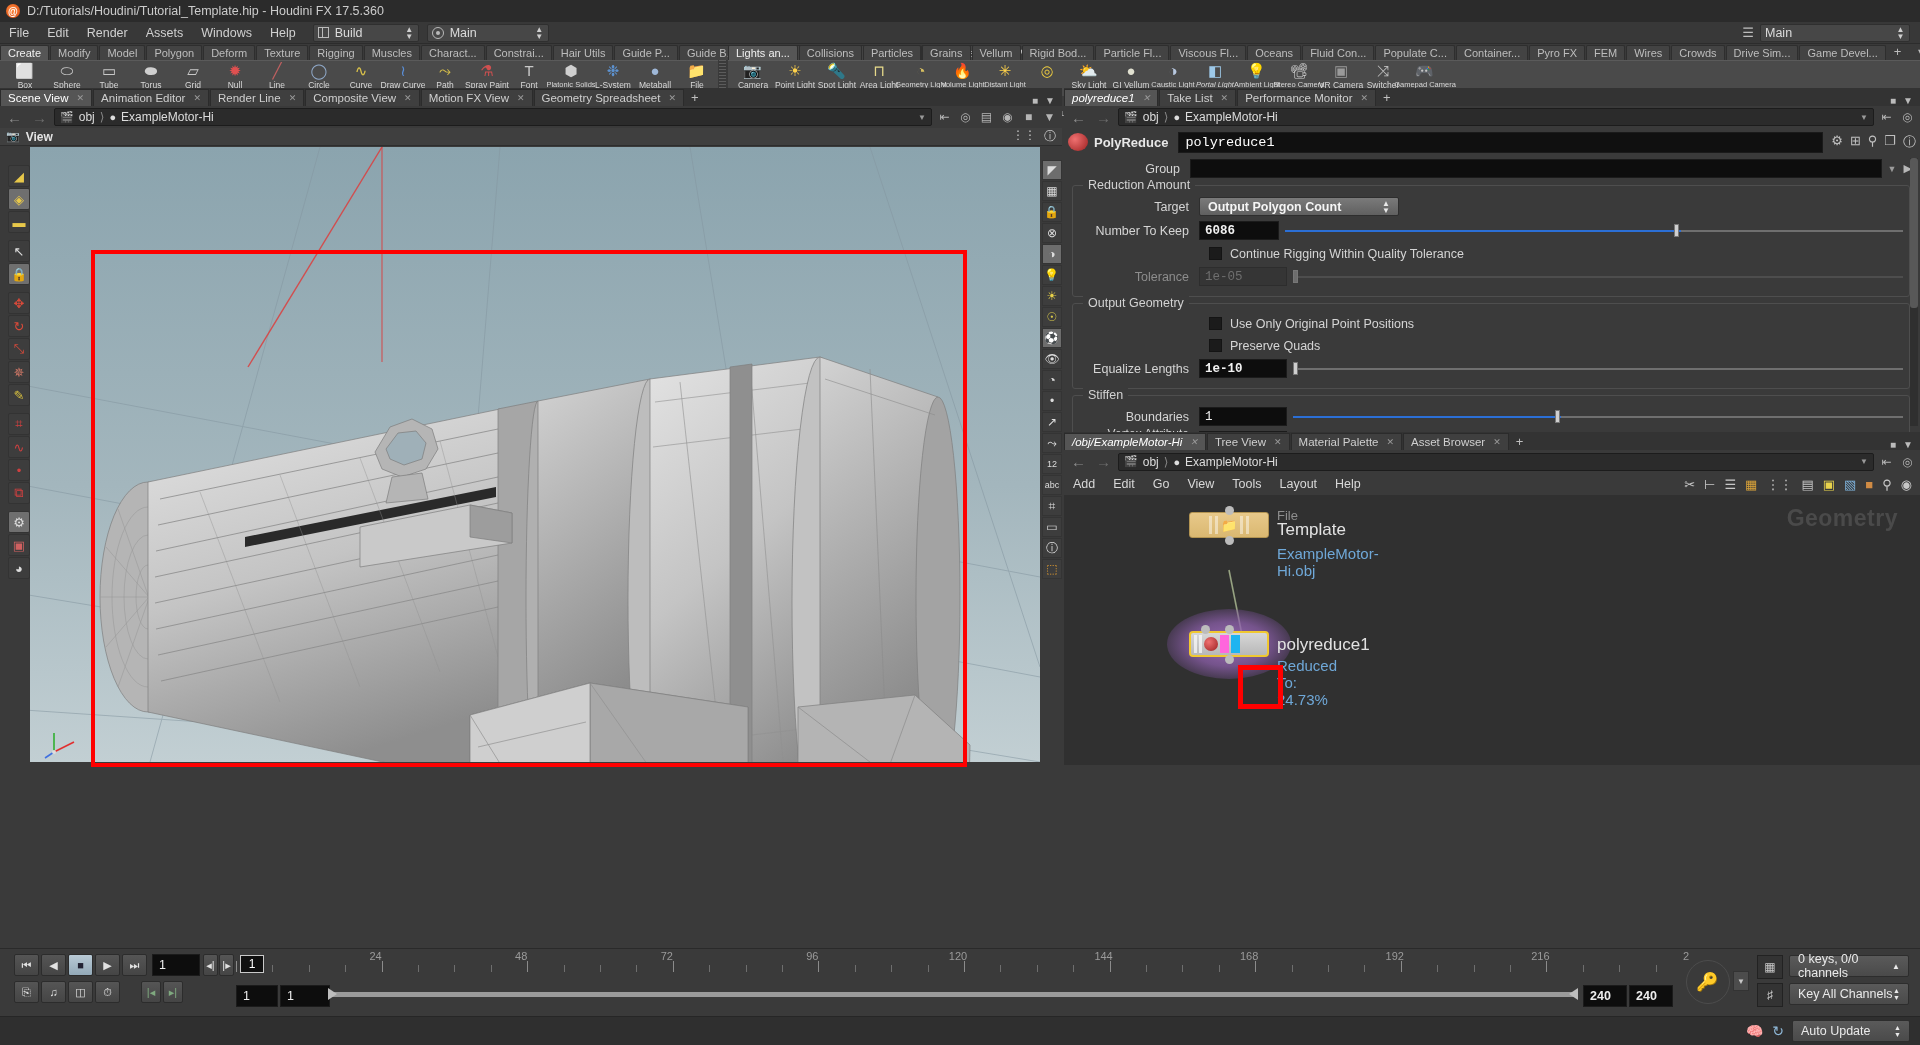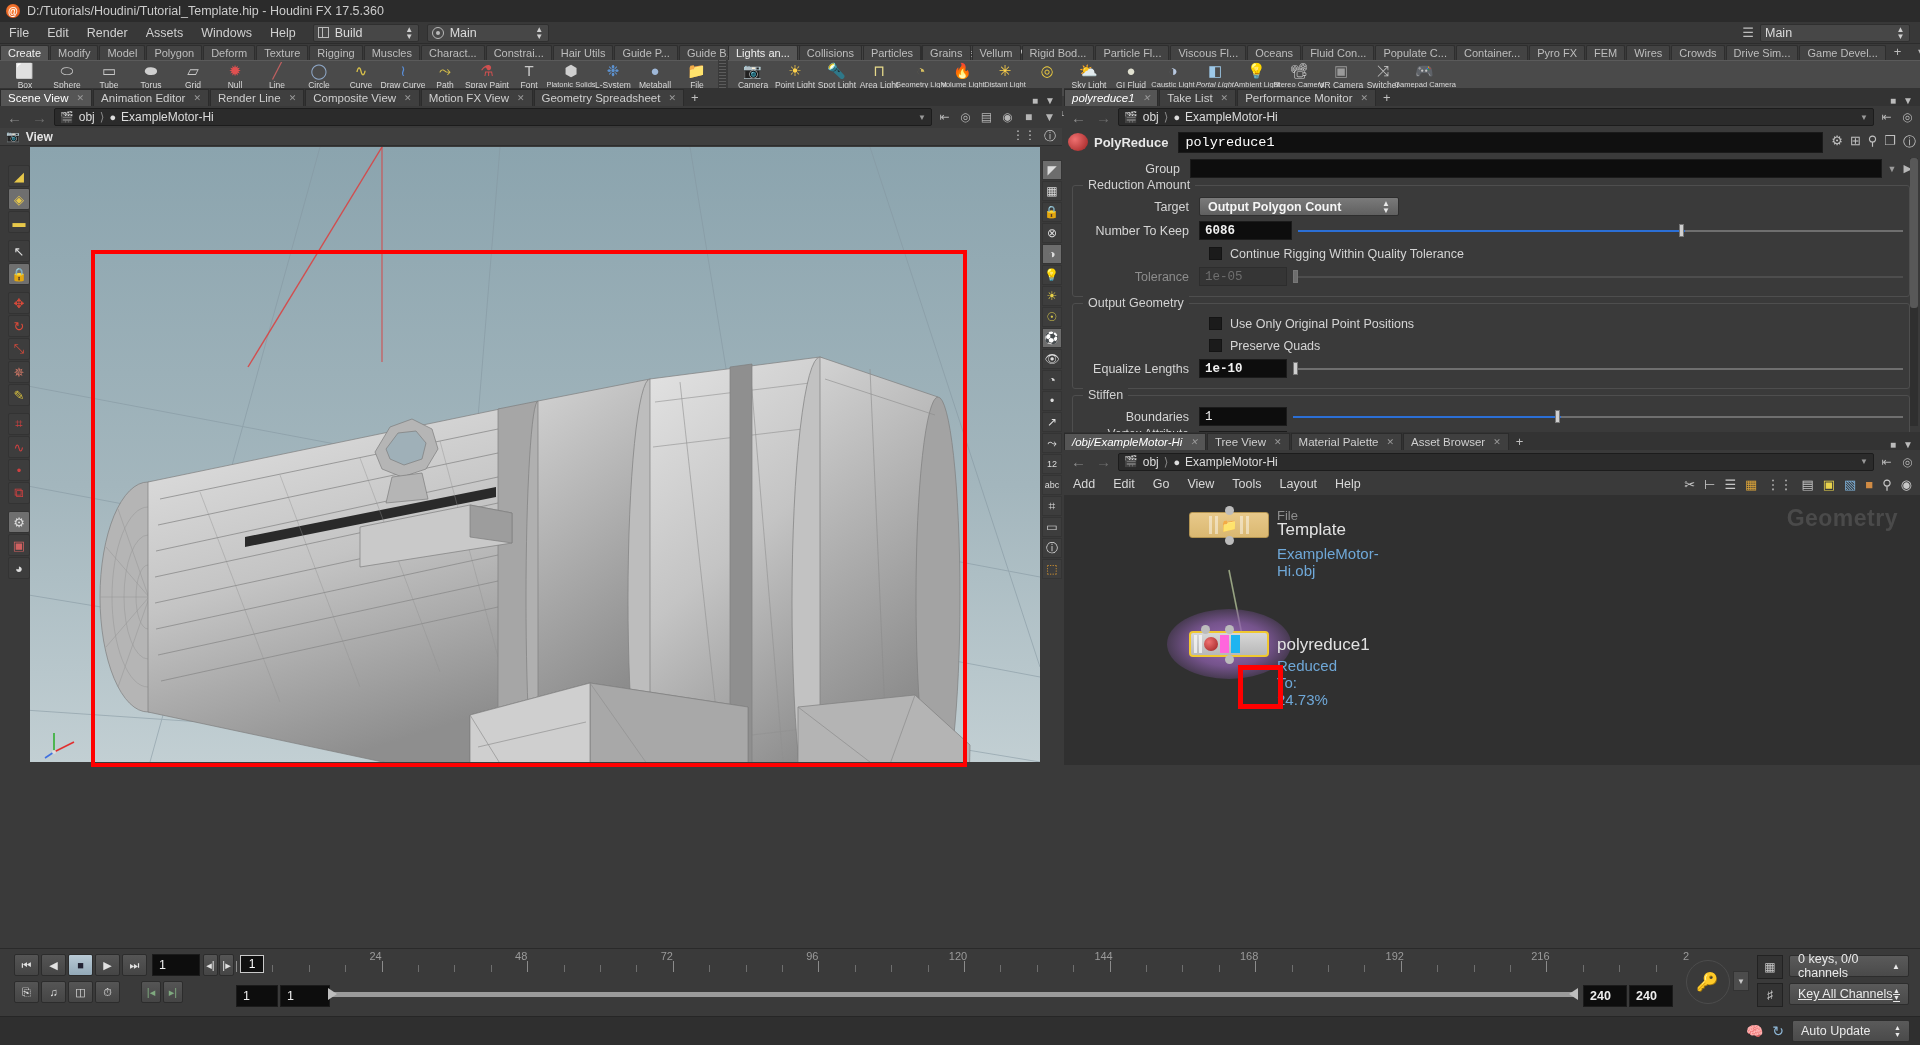--- a/index.html
+++ b/index.html
@@ -381,21 +381,21 @@
         <div class="shitem">
           <div class="gl" style="color: rgb(232, 200, 64);">◎</div>
           <div class="nm" style="font-size: 7.5px; margin-top: 29px;">Environment Light</div>
         </div>
         <div class="shitem">
           <div class="gl" style="color: rgb(232, 208, 96);">⛅</div>
           <div class="nm">Sky Light</div>
         </div>
         <div class="shitem">
           <div class="gl" style="color: rgb(224, 224, 208);">●</div>
-          <div class="nm">GI Fluid</div>
+          <div class="nm">GI Vellum</div>
         </div>
         <div class="shitem">
           <div class="gl" style="color: rgb(184, 200, 224);">◑</div>
           <div class="nm" style="font-size: 7.5px;">Caustic Light</div>
         </div>
         <div class="shitem">
           <div class="gl" style="color: rgb(157, 200, 232);">◧</div>
           <div class="nm" style="font-size: 7.5px; font-style: italic;">Portal Light</div>
         </div>
         <div class="shitem">
@@ -731,21 +731,21 @@
       <div class="row">
         <div class="lab">Target</div>
         <div class="menufld" style="width:200px;">
           <span>Output Polygon Count</span>
           <span class="arrows">▲<br>▼</span>
         </div>
       </div>
 
       <div class="row">
         <div class="lab">Number To Keep</div>
-        <div class="fld" style="width:93px;font-family:Liberation Mono, monospace;">6086</div>
+        <div class="fld" style="width:80px;font-family:Liberation Mono, monospace;">6086</div>
         <div class="slider">
           <div class="track"></div>
             <div class="fill" style="width:64%;"></div>
             <div class="knob" style="left:63%;"></div>
         </div>
       </div>
 
       <div class="chkrow">
         <div class="chk"></div>
         <div class="t">Continue Rigging Within Quality Tolerance</div>
@@ -1005,21 +1005,21 @@
       <span style="font-size:18px;color:#9a9a9a;">🔑</span>
     </div>
     <div style="position:absolute;left:1733px;top:22px;width:16px;height:20px;background:#4c4c4c;border:1px solid #333;display:flex;align-items:center;justify-content:center;font-size:8px;">▼</div>
 
     <div class="keyicon" style="position:absolute;left:1757px;top:6px;">▦</div>
     <div class="selbox" style="position:absolute;left:1789px;top:6px;width:120px;">
       <span>0 keys, 0/0 channels</span>
       <span style="margin-left:auto;font-size:8px;">▲</span>
     </div>
     <div class="keyicon" style="position:absolute;left:1757px;top:34px;">♯</div>
-    <div class="selbox" style="position:absolute;left:1789px;top:34px;width:120px;text-decoration:underline;">
+    <div class="selbox" style="position:absolute;left:1789px;top:34px;width:120px;">
       <span>Key All Channels</span>
       <span style="margin-left:auto;font-size:7px;line-height:7px;">▲<br>▼</span>
     </div>
   </div>
 
   <div class="statusbar">
     <div style="position:absolute;right:10px;top:3px;display:flex;align-items:center;gap:8px;">
       <span style="font-size:14px;color:#a9a9a9;">🧠</span>
       <span style="font-size:14px;color:#8fb8d8;">↻</span>
       <div class="selbox" style="width:118px;">

